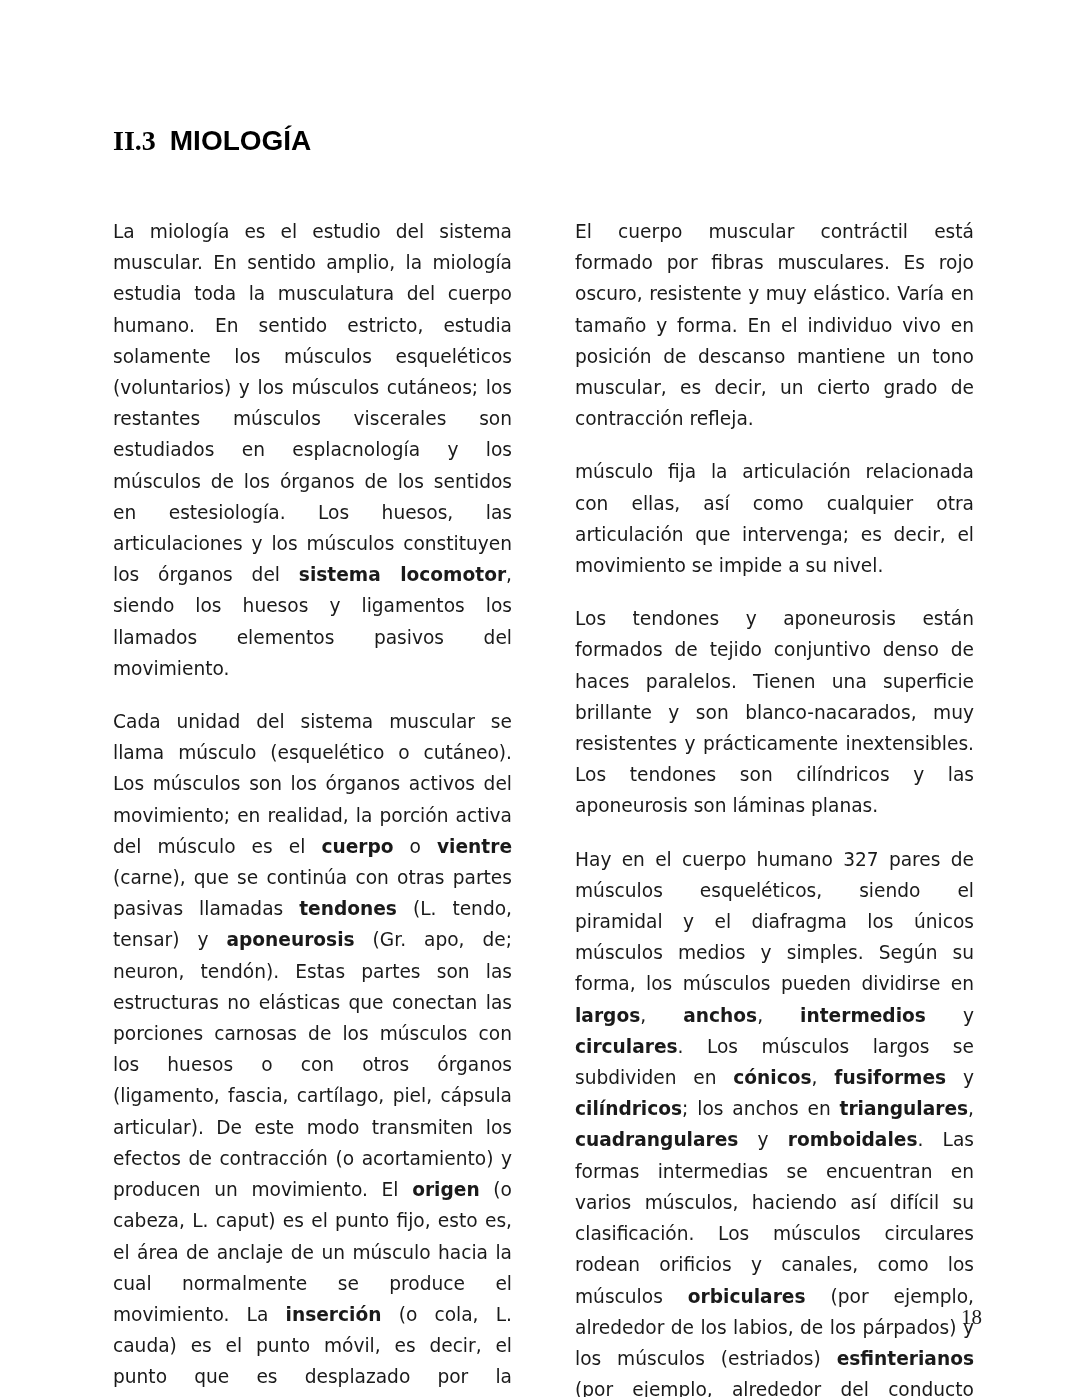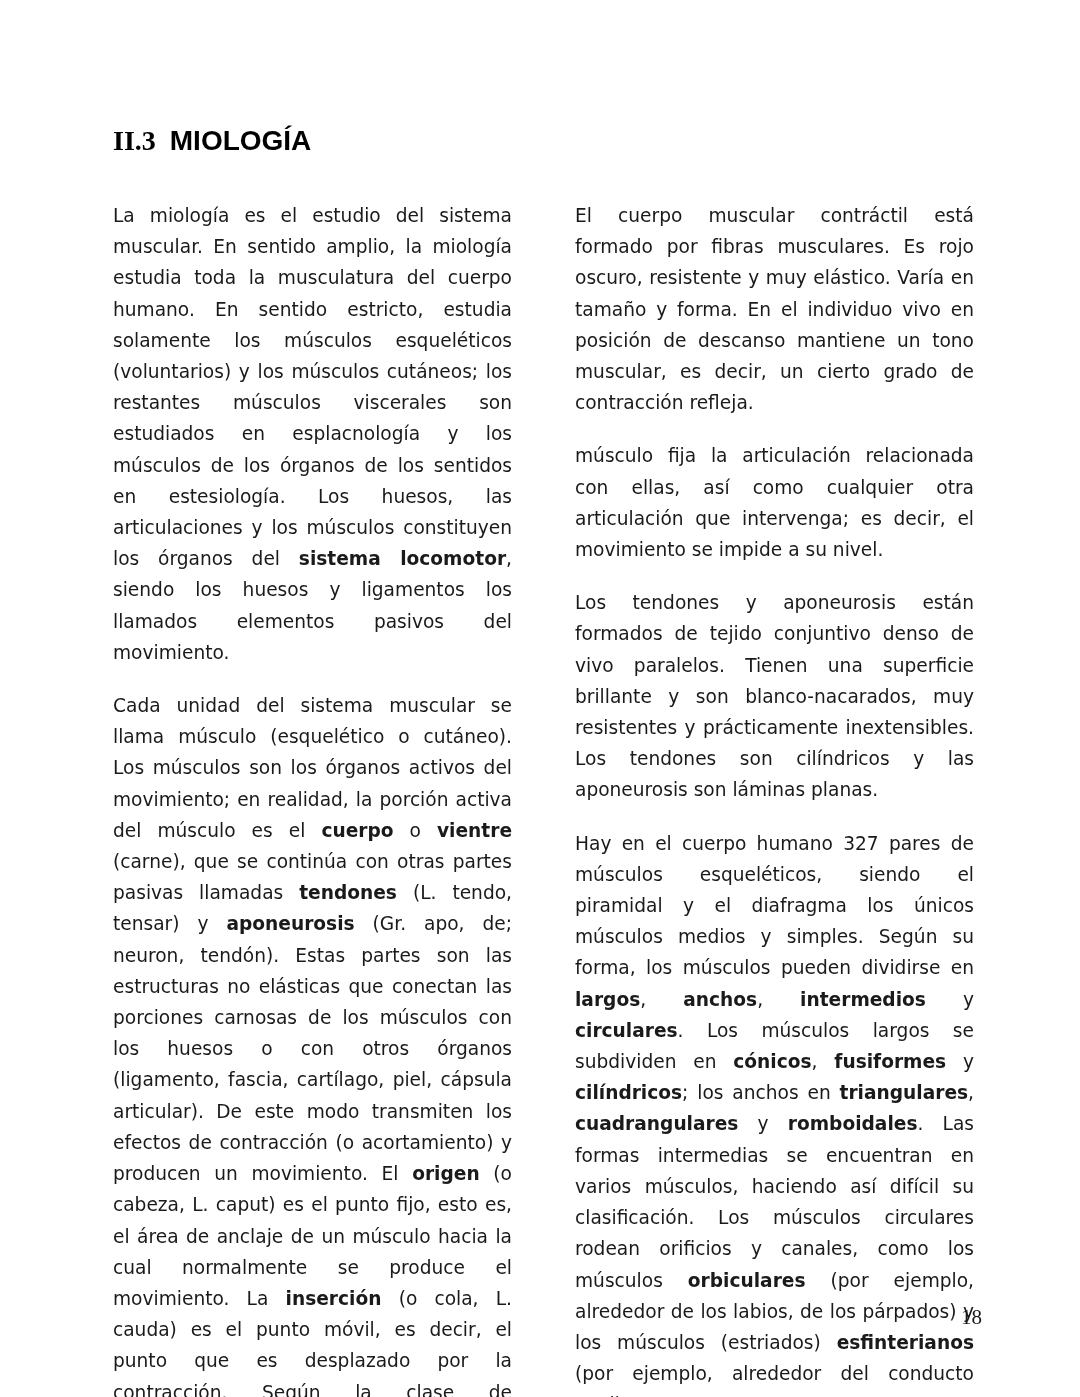--- a/index.html
+++ b/index.html
@@ -47,21 +47,21 @@
     width: 399px;
     font-family: "DejaVu Sans", "Liberation Sans", sans-serif;
     font-size: 18.6px;
     line-height: 31.2px;
     color: #1a1a1a;
     text-align: justify;
     text-justify: inter-word;
     hyphens: none;
   }
   .col p {
-    margin: 0 0 22px 0;
+    margin: 16px 0 22px 0;
     text-align: justify;
   }
   .col p:last-child {
     margin-bottom: 0;
   }
   .col p b {
     font-weight: bold;
   }
   .page-number {
     position: absolute;
@@ -84,21 +84,21 @@
   </div>
 
   <div class="columns">
     <div class="col">
       <p>La miología es el estudio del sistema muscular. En sentido amplio, la miología estudia toda la musculatura del cuerpo humano. En sentido estricto, estudia solamente los músculos esqueléticos (voluntarios) y los músculos cutáneos; los restantes músculos viscerales son estudiados en esplacnología y los músculos de los órganos de los sentidos en estesiología. Los huesos, las articulaciones y los músculos constituyen los órganos del <b>sistema locomotor</b>, siendo los huesos y ligamentos los llamados elementos pasivos del movimiento.</p>
       <p>Cada unidad del sistema muscular se llama músculo (esquelético o cutáneo). Los músculos son los órganos activos del movimiento; en realidad, la porción activa del músculo es el <b>cuerpo</b> o <b>vientre</b> (carne), que se continúa con otras partes pasivas llamadas <b>tendones</b> (L. tendo, tensar) y <b>aponeurosis</b> (Gr. apo, de; neuron, tendón). Estas partes son las estructuras no elásticas que conectan las porciones carnosas de los músculos con los huesos o con otros órganos (ligamento, fascia, cartílago, piel, cápsula articular). De este modo transmiten los efectos de contracción (o acortamiento) y producen un movimiento. El <b>origen</b> (o cabeza, L. caput) es el punto fijo, esto es, el área de anclaje de un músculo hacia la cual normalmente se produce el movimiento. La <b>inserción</b> (o cola, L. cauda) es el punto móvil, es decir, el punto que es desplazado por la contracción. Según la clase de movimiento, el origen y la inserción son intercambiables. En los miembros, la extremidad proximal de un músculo es su origen y la extremidad distal su inserción. Cuando ambas extremidades están fijas, la contracción del</p>
     </div>
     <div class="col">
       <p>El cuerpo muscular contráctil está formado por fibras musculares. Es rojo oscuro, resistente y muy elástico. Varía en tamaño y forma. En el individuo vivo en posición de descanso mantiene un tono muscular, es decir, un cierto grado de contracción refleja.</p>
       <p>músculo fija la articulación relacionada con ellas, así como cualquier otra articulación que intervenga; es decir, el movimiento se impide a su nivel.</p>
-      <p>Los tendones y aponeurosis están formados de tejido conjuntivo denso de vivo paralelos. Tienen una superficie brillante y son blanco-nacarados, muy resistentes y prácticamente inextensibles. Los tendones son cilíndricos y las aponeurosis son láminas planas.</p>
+      <p>Los tendones y aponeurosis están formados de tejido conjuntivo denso de haces paralelos. Tienen una superficie brillante y son blanco-nacarados, muy resistentes y prácticamente inextensibles. Los tendones son cilíndricos y las aponeurosis son láminas planas.</p>
       <p>Hay en el cuerpo humano 327 pares de músculos esqueléticos, siendo el piramidal y el diafragma los únicos músculos medios y simples. Según su forma, los músculos pueden dividirse en <b>largos</b>, <b>anchos</b>, <b>intermedios</b> y <b>circulares</b>. Los músculos largos se subdividen en <b>cónicos</b>, <b>fusiformes</b> y <b>cilíndricos</b>; los anchos en <b>triangulares</b>, <b>cuadrangulares</b> y <b>romboidales</b>. Las formas intermedias se encuentran en varios músculos, haciendo así difícil su clasificación. Los músculos circulares rodean orificios y canales, como los músculos <b>orbiculares</b> (por ejemplo, alrededor de los labios, de los párpados) y los músculos (estriados) <b>esfinterianos</b> (por ejemplo, alrededor del conducto anal).</p>
 
     </div>
   </div>
 
   <div class="page-number">18</div>
 
 </div>
 
 </body></html>

